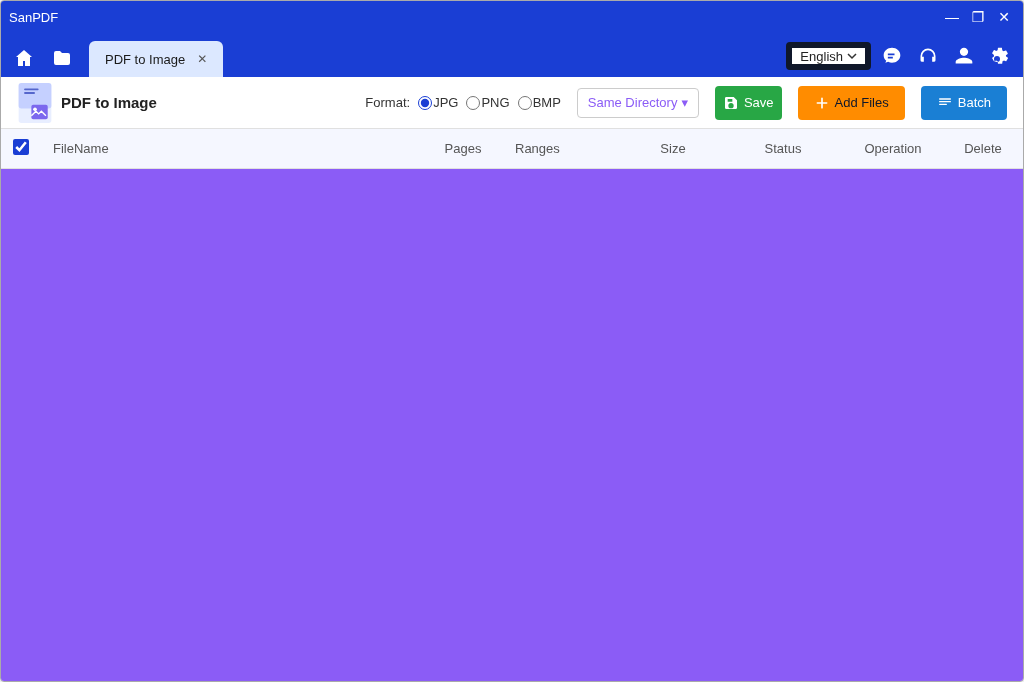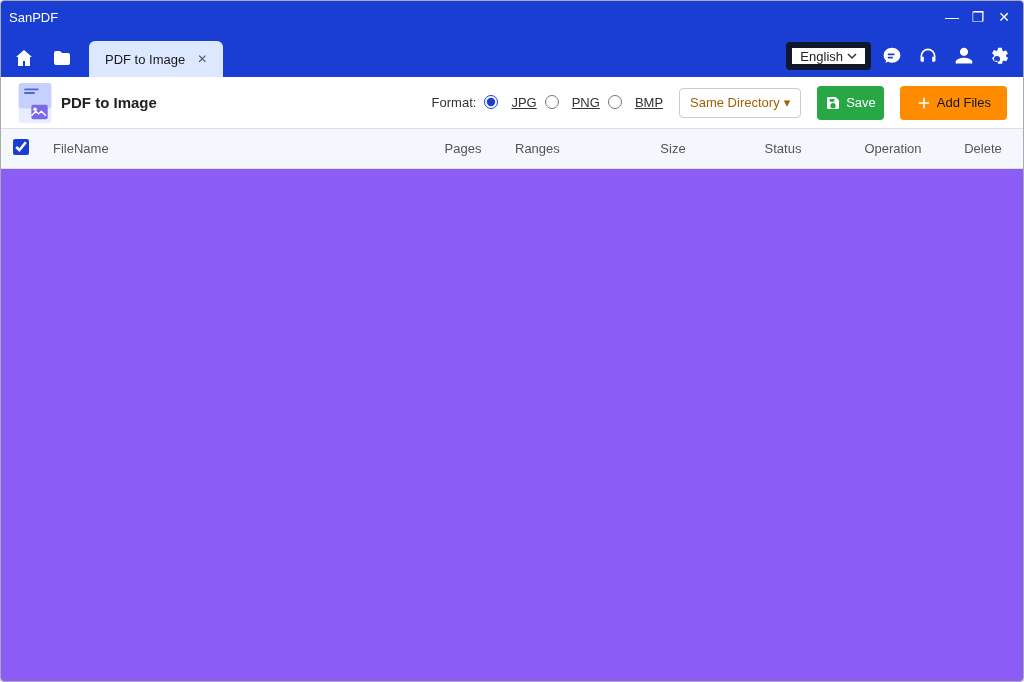--- a/index.html
+++ b/index.html
@@ -200,42 +200,41 @@
     }
 
     .radio-group {
       display: flex;
       align-items: center;
       gap: 8px;
     }
 
     .radio-item {
       display: flex;
-      align-items: flex-start;
-      gap: 13px;
+      align-items: center;
+      gap: 1px;
       font-size: 13px;
       color: #333;
       cursor: pointer;
-      text-decoration: underline;
     }
 
     .radio-item input[type="radio"] {
       accent-color: #1a3ed4;
       width: 14px;
       height: 14px;
       cursor: pointer;
     }
 
     .dir-dropdown {
       background: white;
       border: 1px solid #ccc;
       border-radius: 4px;
       padding: 4px 10px;
       font-size: 13px;
-      color: #a16207;
+      color: #8b5cf6;
       cursor: pointer;
       display: flex;
       align-items: center;
       gap: 4px;
       height: 30px;
     }
 
     .btn-save {
       background: #28a745;
       color: white;
@@ -450,20 +449,26 @@
       <span>Save</span>
     </button>
 
     <button class="btn-add-files">
       <svg width="16" height="16" viewBox="0 0 24 24" fill="white">
         <path d="M12 5v14M5 12h14" stroke="white" stroke-width="2.5" stroke-linecap="round"></path>
       </svg>
       <span>Add Files</span>
     </button>
 
+    <button class="btn-batch">
+      <svg width="16" height="16" viewBox="0 0 24 24" fill="white">
+        <path d="M4 6h16M4 10h16M4 14h10" stroke="white" stroke-width="2" stroke-linecap="round"></path>
+      </svg>
+      <span>Batch</span>
+    </button>
   </div>
 
   <div class="table-container">
     <table>
       <thead>
         <tr>
           <th>
             <input type="checkbox" class="header-checkbox" checked="" style="">
           </th>
           <th class="th-filename">

